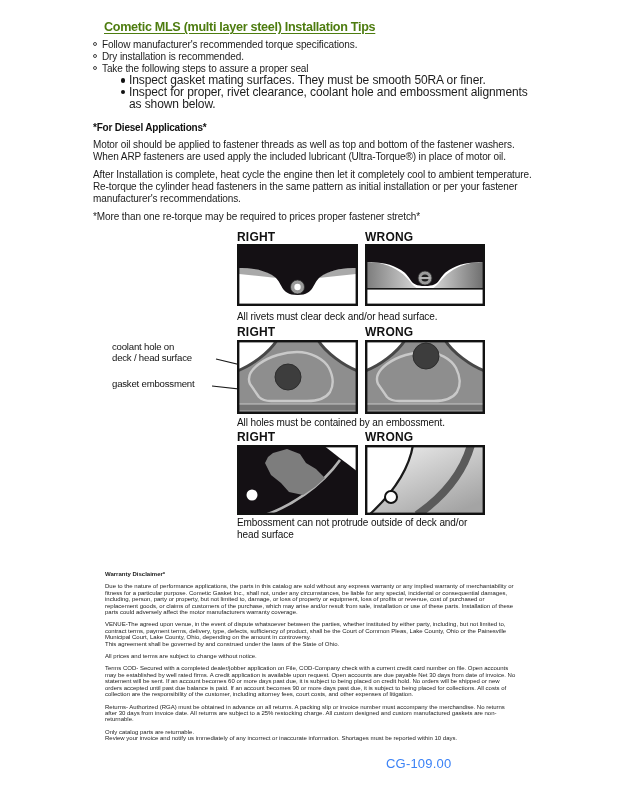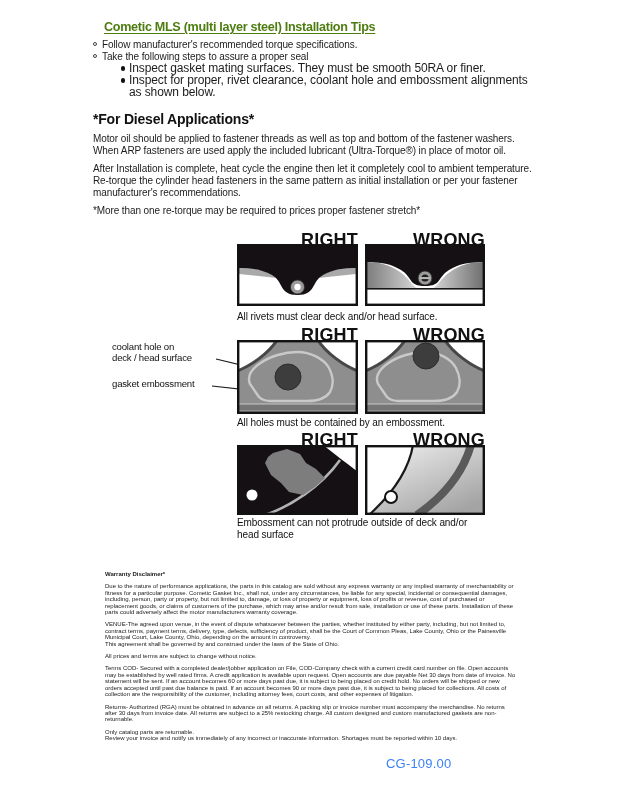--- a/index.html
+++ b/index.html
@@ -19,27 +19,27 @@
   .blist { margin:2px 0 0 0; padding:0; list-style:none; font-size:10px; line-height:11.9px; letter-spacing:-0.1px; }
   .blist li { position:relative; padding-left:9px; }
   .blist li .ring {
     position:absolute; left:0; top:3.2px; width:4px; height:4px; border:1px solid #444; border-radius:50%;
   }
   .sublist { margin:0 0 0 28px; padding:0; list-style:none; font-size:12px; line-height:11.9px; letter-spacing:-0.1px; }
   .sublist li { position:relative; padding-left:8px; }
   .sublist li .dot {
     position:absolute; left:0; top:3.6px; width:4.2px; height:4.2px; background:#111; border-radius:50%;
   }
-  .sec-head { margin:12px 0 0 0; font-size:14px; font-weight:bold; letter-spacing:-0.2px; color:#111; }
+  .sec-head { margin:12px 0 0 0; font-size:10px; font-weight:bold; letter-spacing:-0.2px; color:#111; }
   .bodyp { margin:6px 0 0 0; font-size:10px; line-height:12px; letter-spacing:-0.1px; width:442px; }
 
   
   .diagrams { position:absolute; left:0; top:0; width:618px; height:800px; pointer-events:none; }
   .dg-label {
-    position:absolute; width:121px; text-align:right; font-size:18px; font-weight:bold;
+    position:absolute; width:121px; text-align:left; font-size:12px; font-weight:bold;
     letter-spacing:0.2px; color:#111;
   }
   .dg-box { position:absolute; }
   .dg-caption { position:absolute; font-size:10px; line-height:11.5px; letter-spacing:-0.1px; color:#111; }
   .side-label {
     position:absolute; width:102px; text-align:left; font-size:9.6px; line-height:10.8px;
     letter-spacing:-0.2px; color:#111;
   }
 
   
@@ -53,20 +53,21 @@
 </style>
 </head>
 <body>
 
 <div class="page">
 
   <div class="top-text">
     <h1 class="doc-title">Cometic MLS (multi layer steel) Installation Tips</h1>
     <ul class="blist">
       <li><span class="ring"></span><span>Follow manufacturer's recommended torque specifications.</span></li>
+      <li><span class="ring"></span><span>Dry installation is recommended.</span></li>
       <li><span class="ring"></span><span>Take the following steps to assure a proper seal</span></li>
     </ul>
     <ul class="sublist">
       <li><span class="dot"></span><span>Inspect gasket mating surfaces.  They must be smooth 50RA or finer.</span></li>
       <li><span class="dot"></span><span>Inspect for proper, rivet clearance, coolant hole and embossment alignments as shown below.</span></li>
     </ul>
     <h2 class="sec-head">*For Diesel Applications*</h2>
     <p class="bodyp">Motor oil should be applied to fastener threads as well as top and bottom of the fastener washers. When ARP fasteners are used apply the included lubricant (Ultra-Torque®) in place of motor oil.</p>
     <p class="bodyp">After Installation is complete, heat cycle the engine then let it completely cool to ambient temperature. Re-torque the cylinder head fasteners in the same pattern as initial installation or per your fastener manufacturer's recommendations.</p>
     <p class="bodyp">*More than one re-torque may be required to prices proper fastener stretch*</p>

